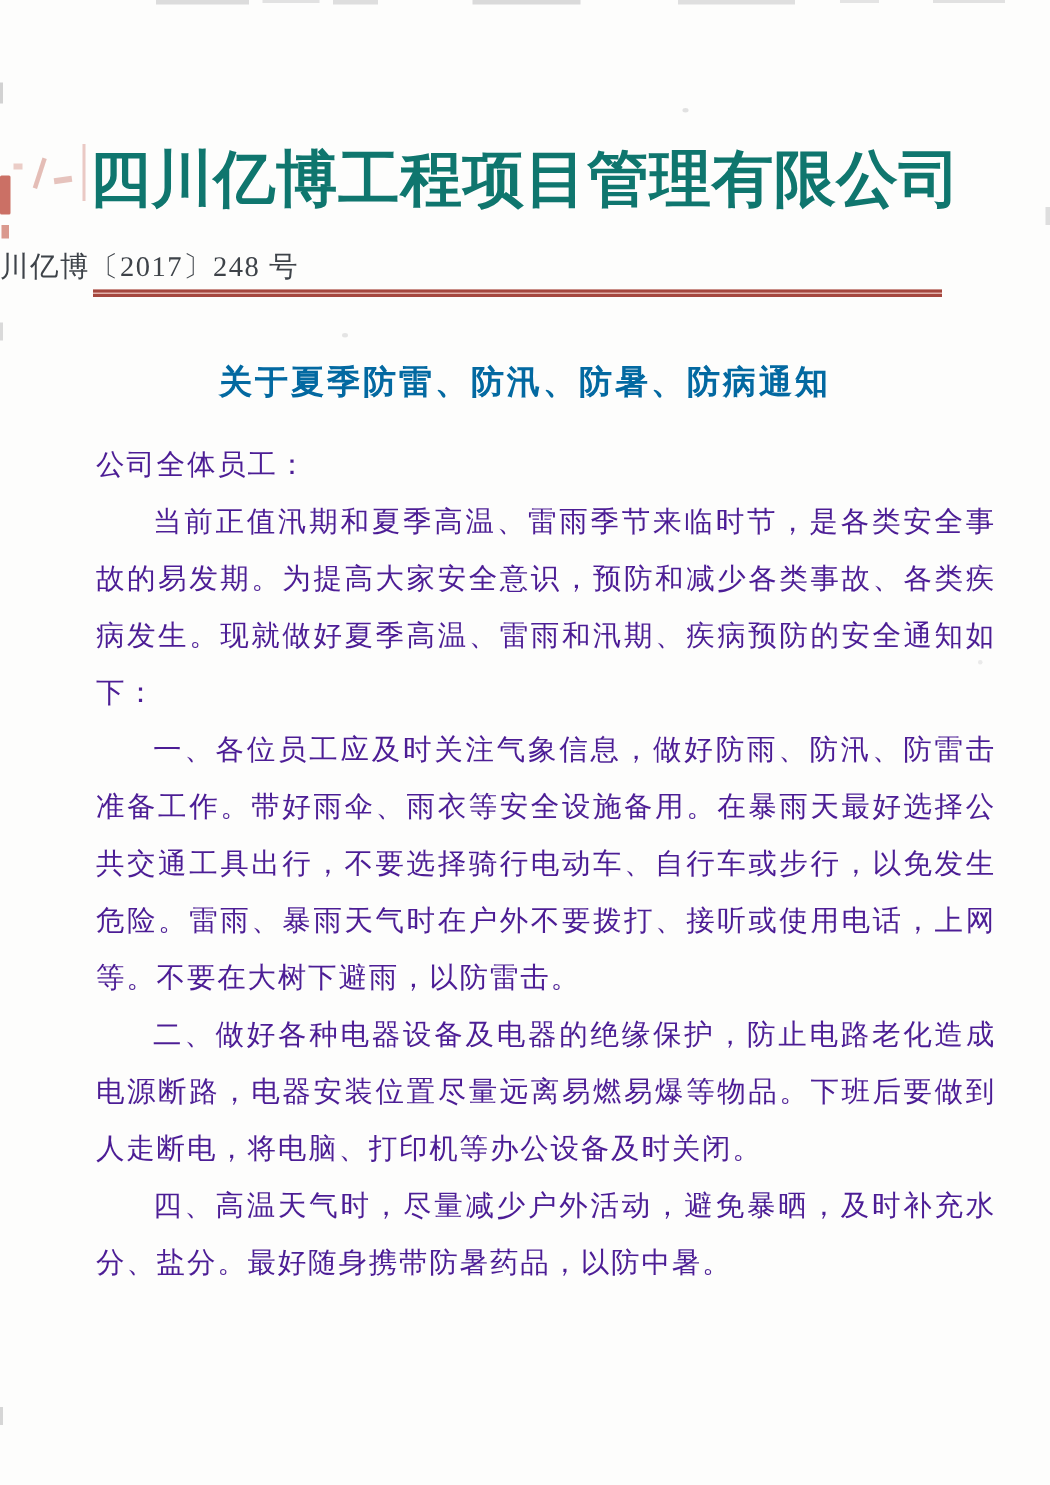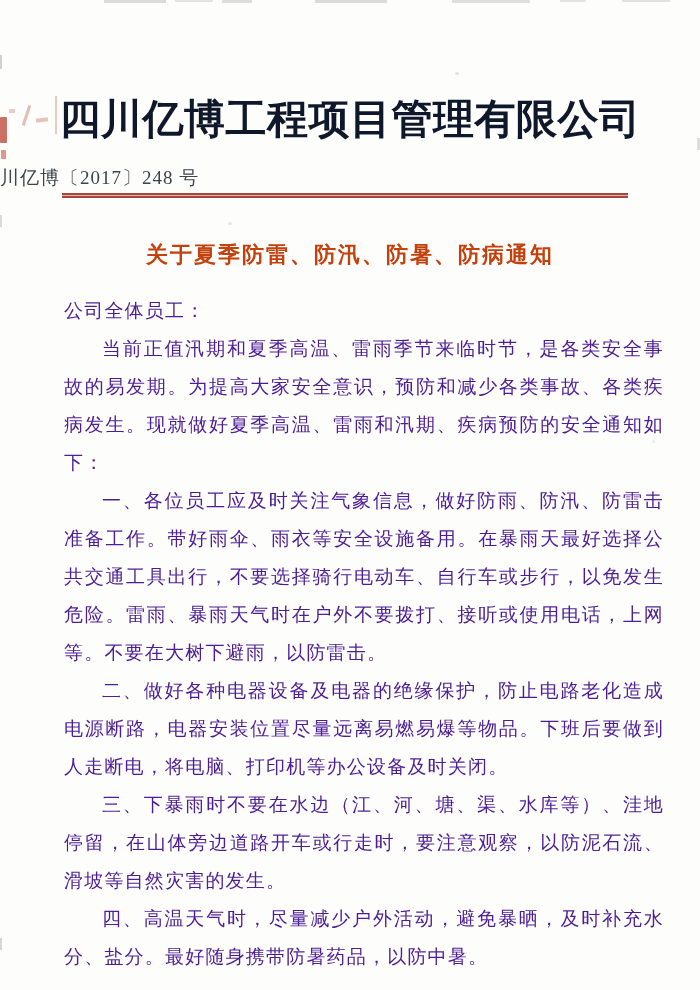--- a/index.html
+++ b/index.html
@@ -15,21 +15,21 @@
     background: #fdfdfc;
     overflow: hidden;
   }
   .company-title {
     position: absolute;
     top: 92px; left: 0; right: 0;
     text-align: center;
     font-size: 41px;
     font-weight: bold;
     letter-spacing: 0.5px;
-    color: #0f172a;
+    color: #0f766e;
     white-space: nowrap;
   }
   .doc-number {
     position: absolute;
     top: 165px; left: 0; right: 0;
     text-align: left;
     font-size: 19px;
     letter-spacing: 1px;
     color: #3e4349;
   }
@@ -42,21 +42,21 @@
     border-bottom: 2px solid #a5473e;
     background: #e2b3ac;
   }
   .notice-title {
     position: absolute;
     top: 240px; left: 0; right: 0;
     text-align: center;
     font-size: 22px;
     font-weight: bold;
     letter-spacing: 2px;
-    color: #c2410c;
+    color: #0369a1;
     white-space: nowrap;
   }
   .body-text {
     position: absolute;
     top: 292px; left: 64px;
     width: 600px;
     font-size: 19px;
     line-height: 38px;
     letter-spacing: 1.2px;
     color: #4c1d95;
@@ -99,21 +99,20 @@
 
   <div class="header-rule"></div>
 
   <div class="notice-title">关于夏季防雷、防汛、防暑、防病通知</div>
 
   <div class="body-text">
     <p class="salutation">公司全体员工：</p>
     <p>当前正值汛期和夏季高温、雷雨季节来临时节，是各类安全事故的易发期。为提高大家安全意识，预防和减少各类事故、各类疾病发生。现就做好夏季高温、雷雨和汛期、疾病预防的安全通知如下：</p>
     <p>一、各位员工应及时关注气象信息，做好防雨、防汛、防雷击准备工作。带好雨伞、雨衣等安全设施备用。在暴雨天最好选择公共交通工具出行，不要选择骑行电动车、自行车或步行，以免发生危险。雷雨、暴雨天气时在户外不要拨打、接听或使用电话，上网等。不要在大树下避雨，以防雷击。</p>
     <p>二、做好各种电器设备及电器的绝缘保护，防止电路老化造成电源断路，电器安装位置尽量远离易燃易爆等物品。下班后要做到人走断电，将电脑、打印机等办公设备及时关闭。</p>
-    <p>三、下暴雨时不要在水边（江、河、塘、渠、水库等）、洼地停留，在山体旁边道路开车或行走时，要注意观察，以防泥石流、滑坡等自然灾害的发生。</p>
     <p>四、高温天气时，尽量减少户外活动，避免暴晒，及时补充水分、盐分。最好随身携带防暑药品，以防中暑。</p>
   </div>
 
   <div class="artifact a-top1"></div>
   <div class="artifact a-top2"></div>
   <div class="artifact a-top3"></div>
   <div class="artifact a-top4"></div>
   <div class="artifact a-top5"></div>
   <div class="artifact a-top6"></div>
   <div class="artifact a-top7"></div>

